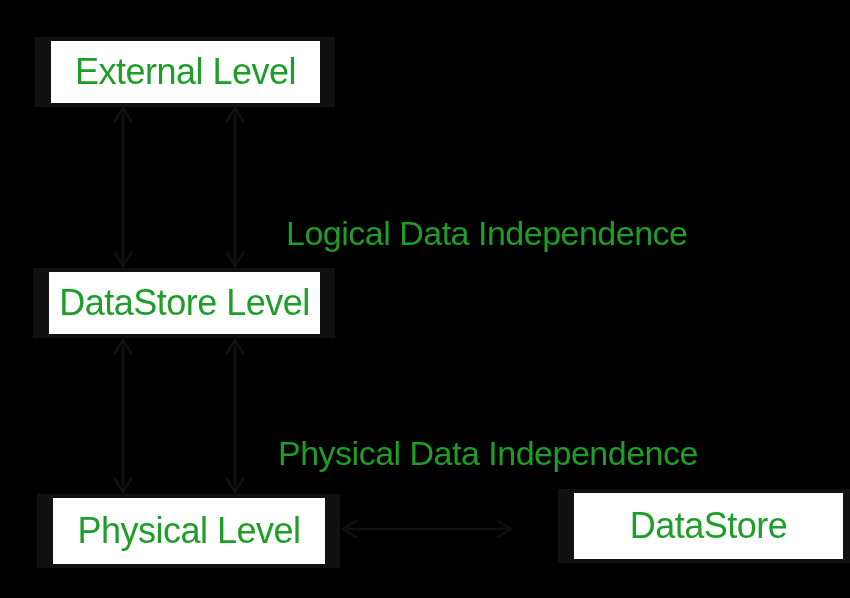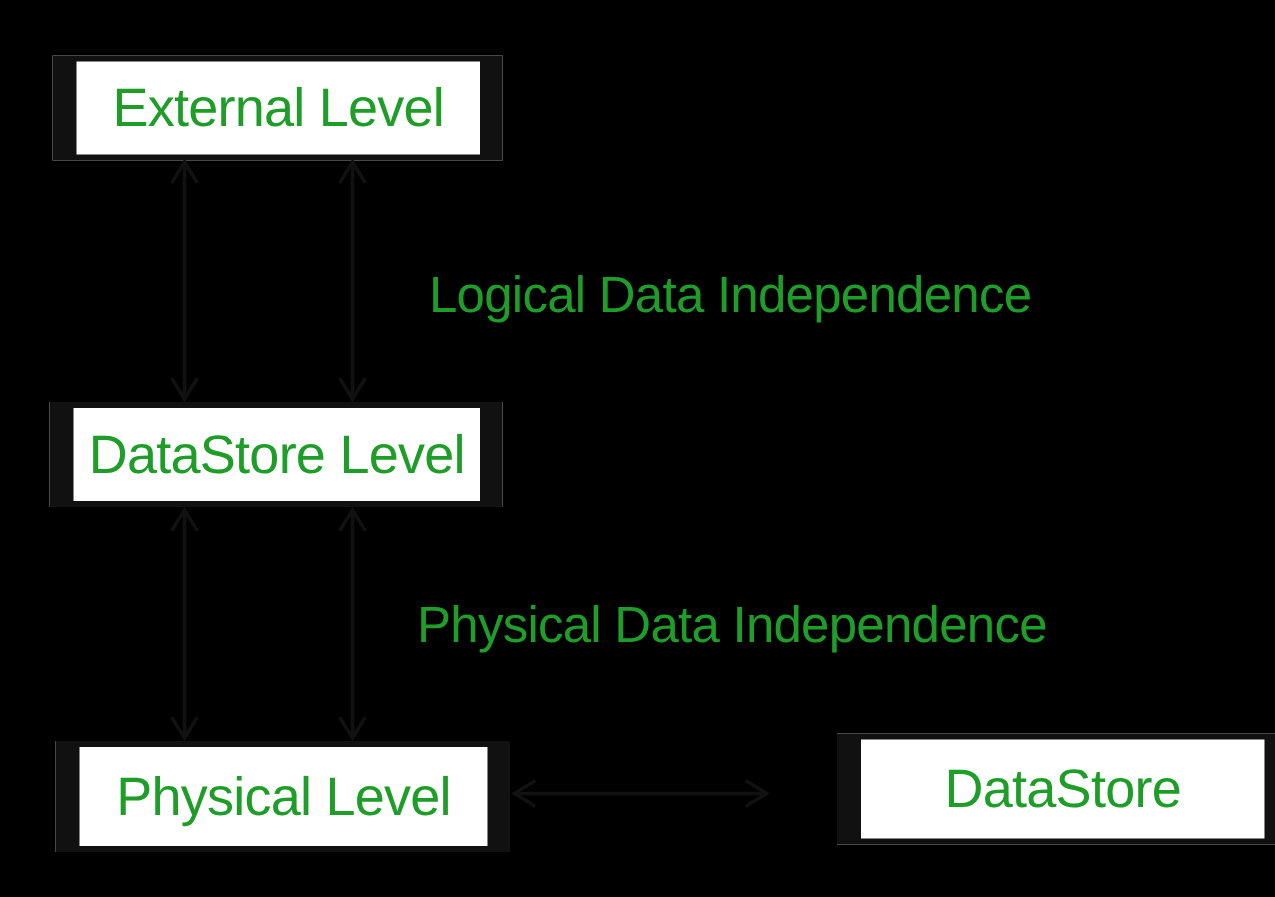--- a/index.html
+++ b/index.html
@@ -41,20 +41,21 @@
   .box-conceptual{ left:33px;  top:268px; width:302px; height:70px; }
   .box-physical{   left:37px;  top:494px; width:303px; height:74px;text-align:center; }
   .box-datastore{  left:513px; top:489px; width:300px; height:74px;margin-left:45px; }
 
   .annotation{
     position:absolute;
     color:var(--accent);
     font-size:34px;
     letter-spacing:-0.5px;
     white-space:nowrap;
+    margin-top:36px;
   }
   .annotation-logical{  left:286px; top:178px; }
   .annotation-physical{ left:278px; top:398px;text-align:center; }
 
   .arrows{
     position:absolute;
     left:0; top:0;
     width:850px;
     height:598px;
     pointer-events:none;

